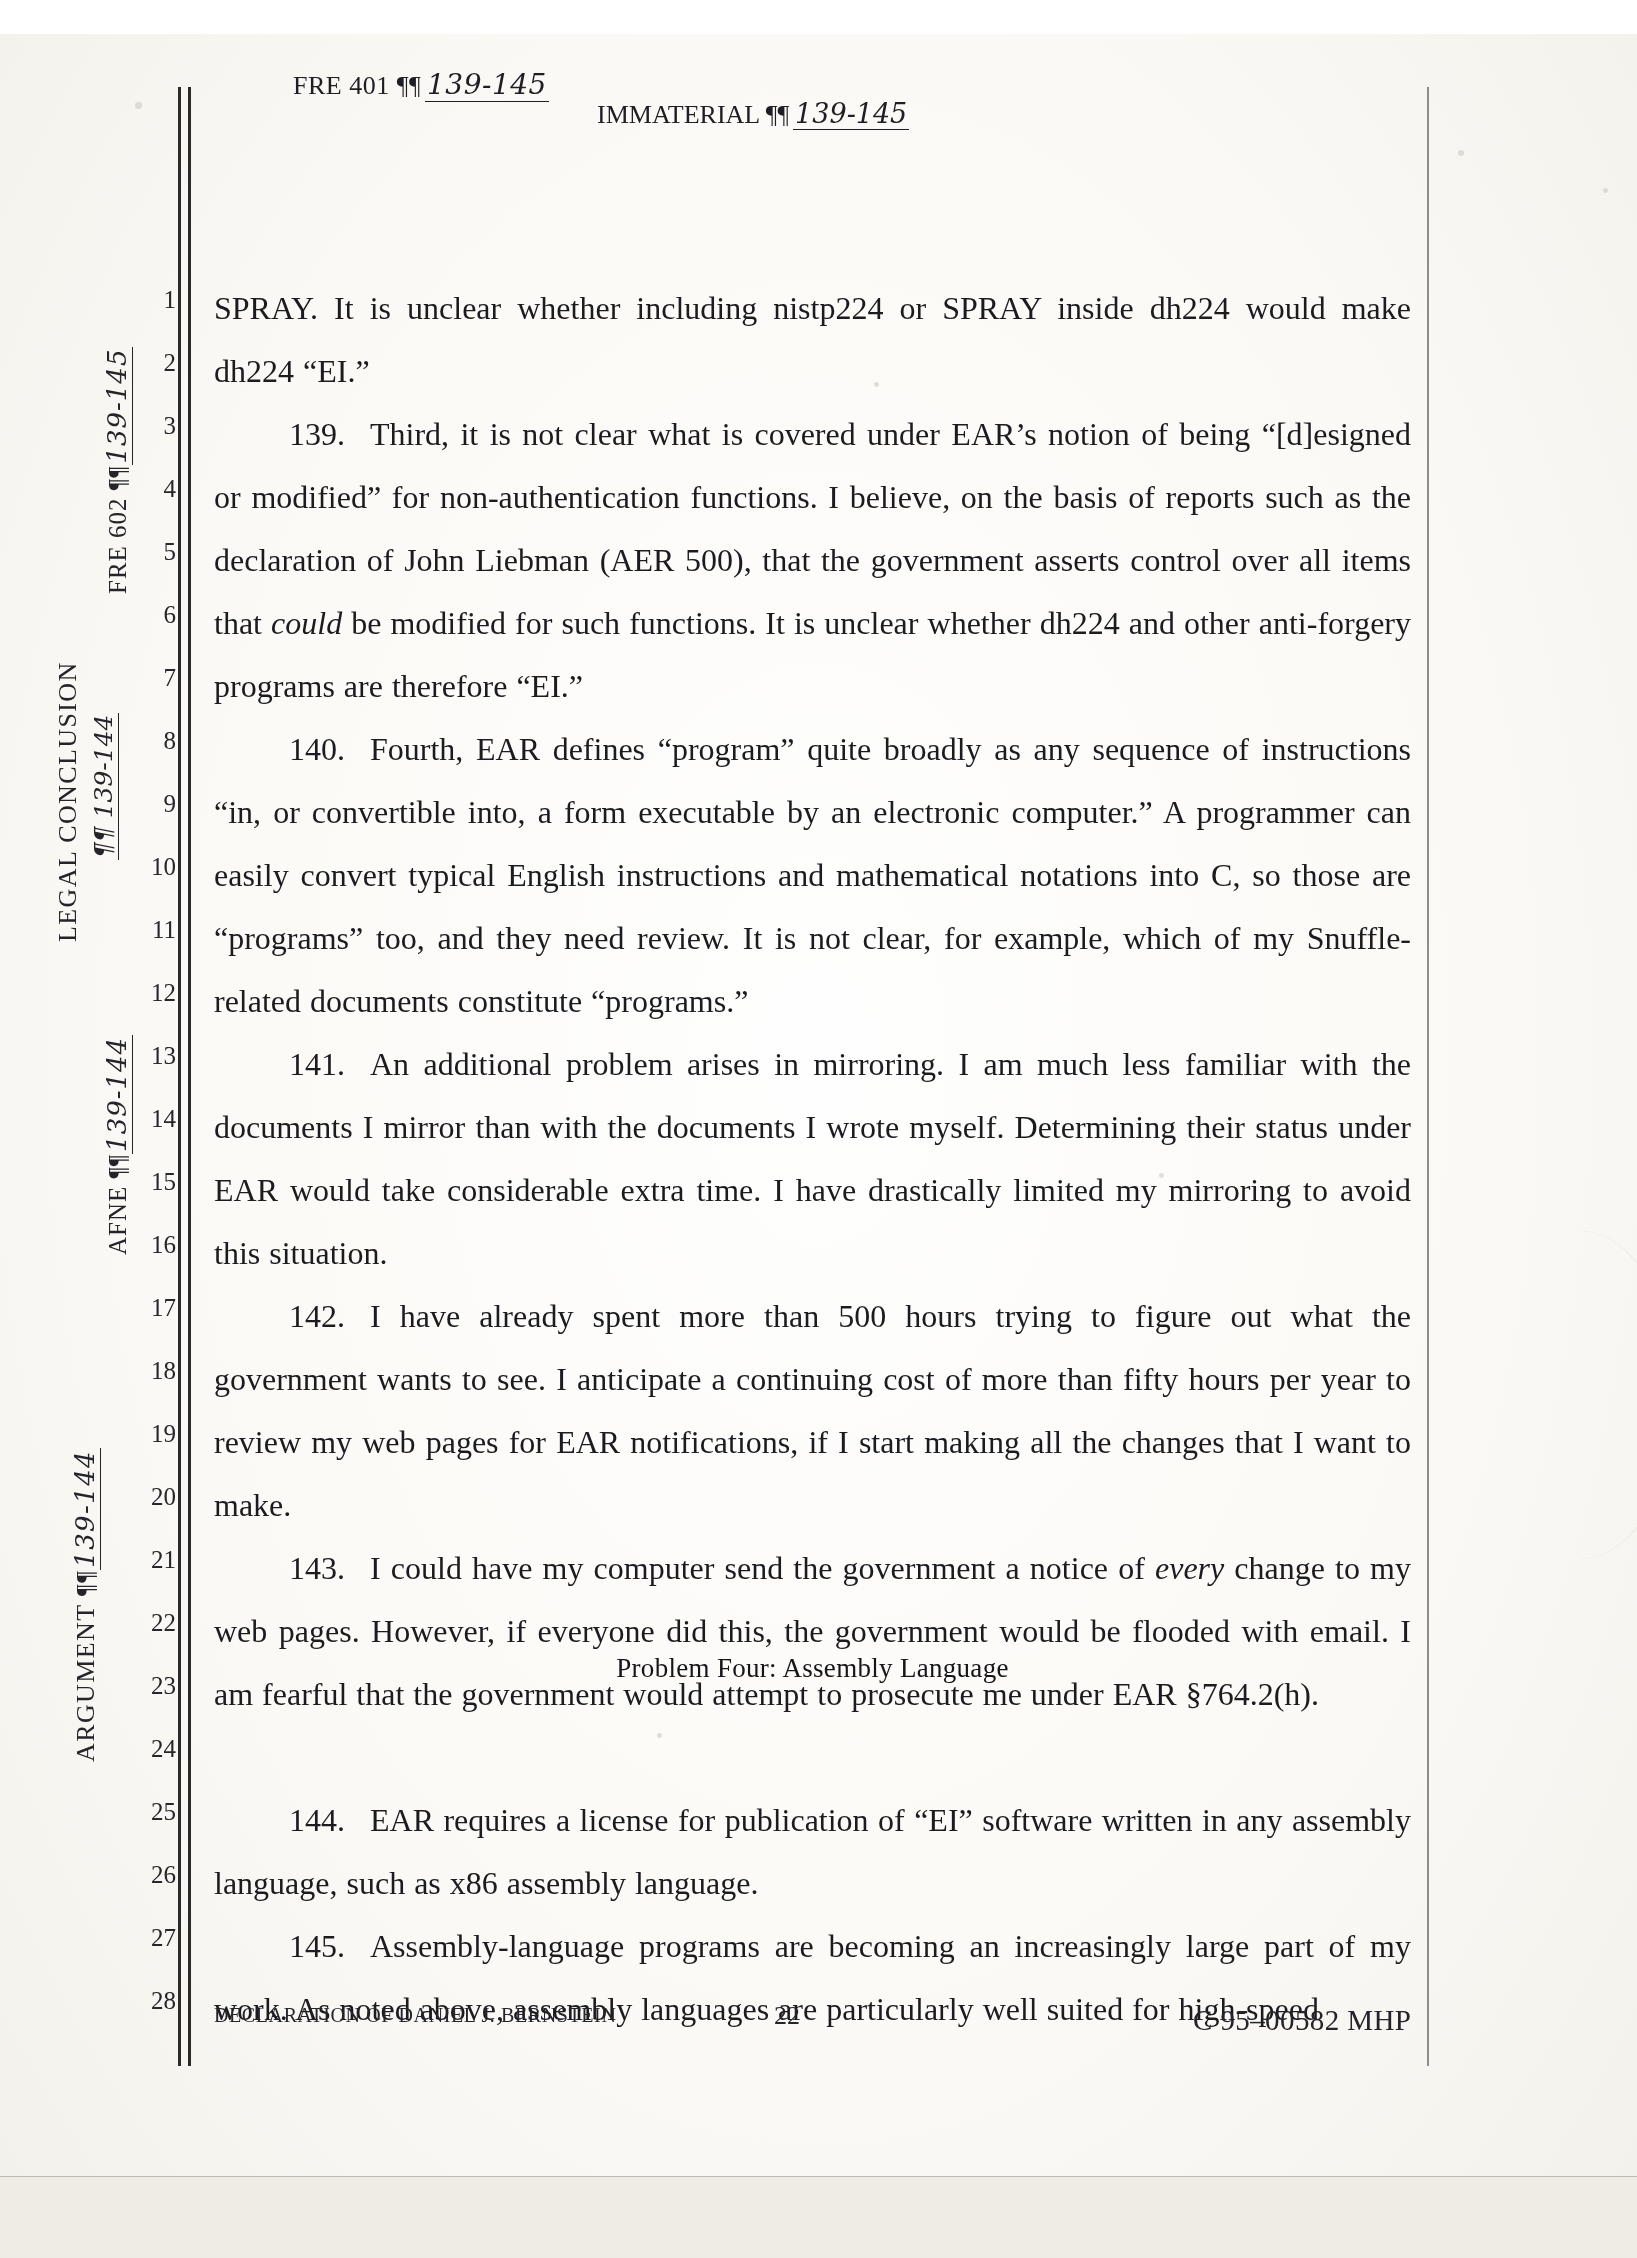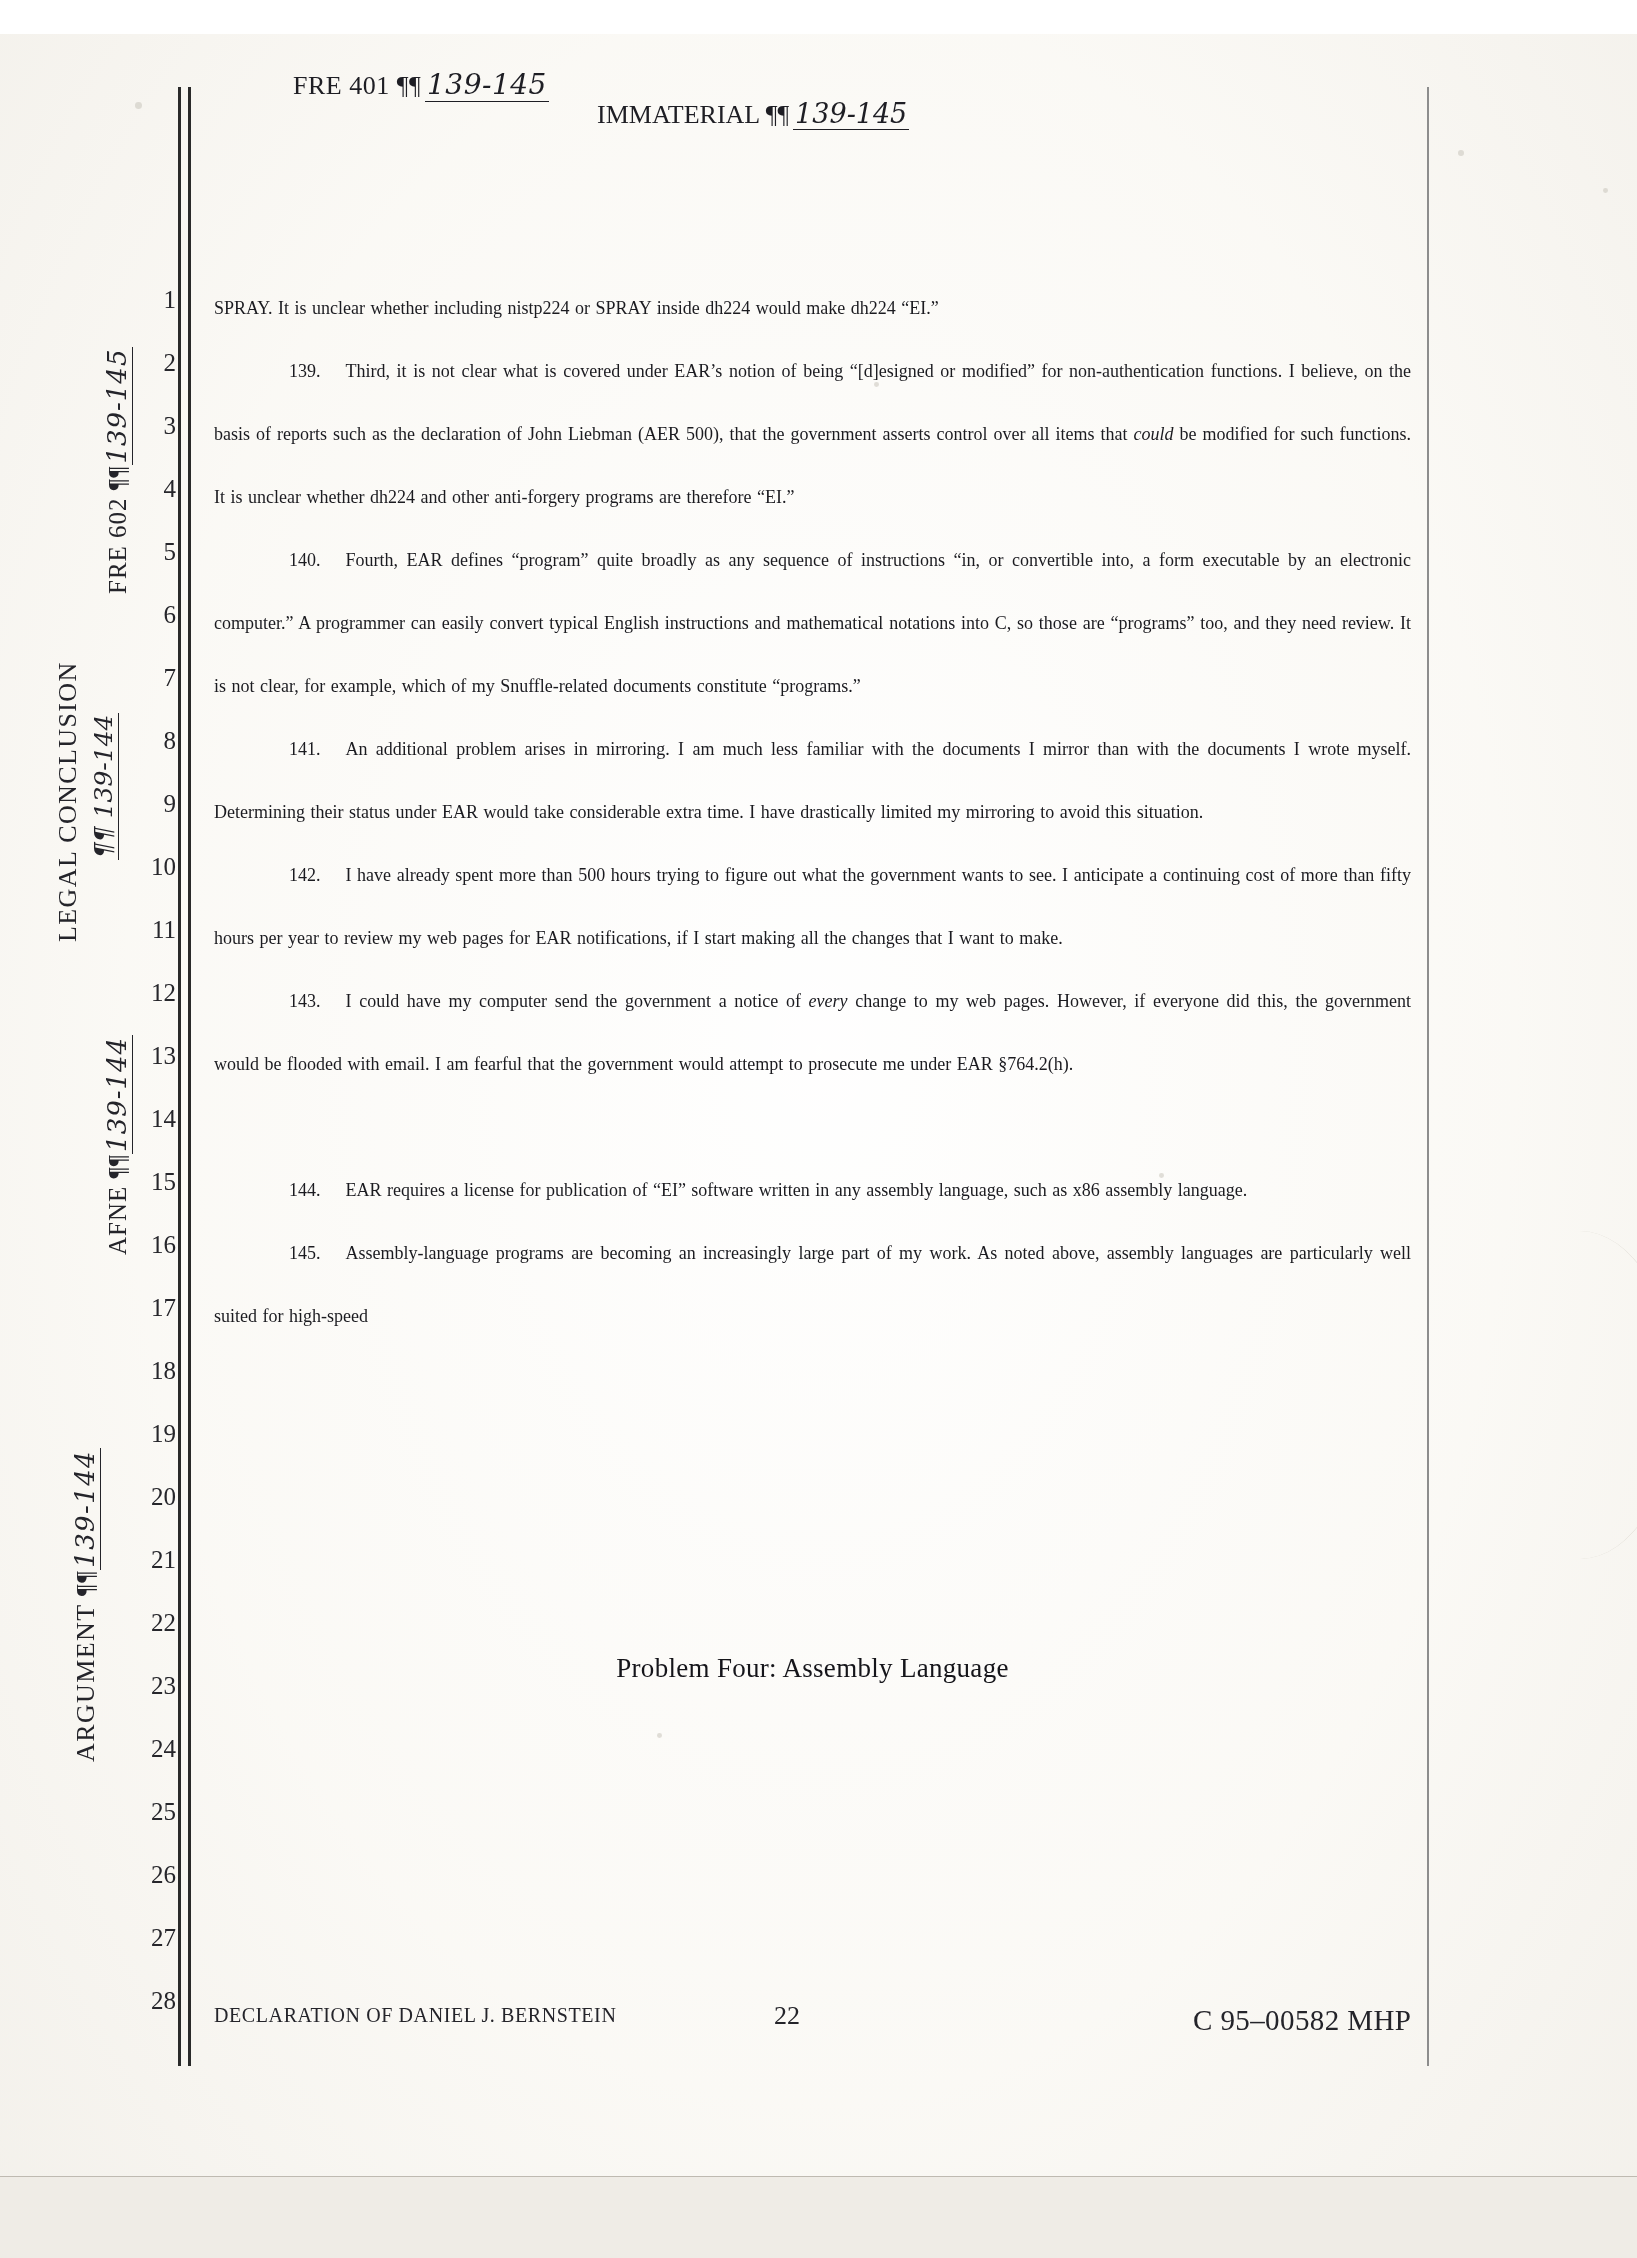--- a/index.html
+++ b/index.html
@@ -179,21 +179,21 @@
     line-height: 33px;
   }
 
   
   #body-text {
     position: absolute;
     left: 214px;
     top: 243px;
     width: 1197px;
     font-family: "Liberation Serif", serif;
-    font-size: 18px;
+    font-size: 32px;
     color: #1b1b20;
   }
   #body-text p {
     margin: 0;
     line-height: 63px;
     text-align: justify;
     text-justify: inter-word;
     word-spacing: 1px;
   }
   #body-text p.indent {

